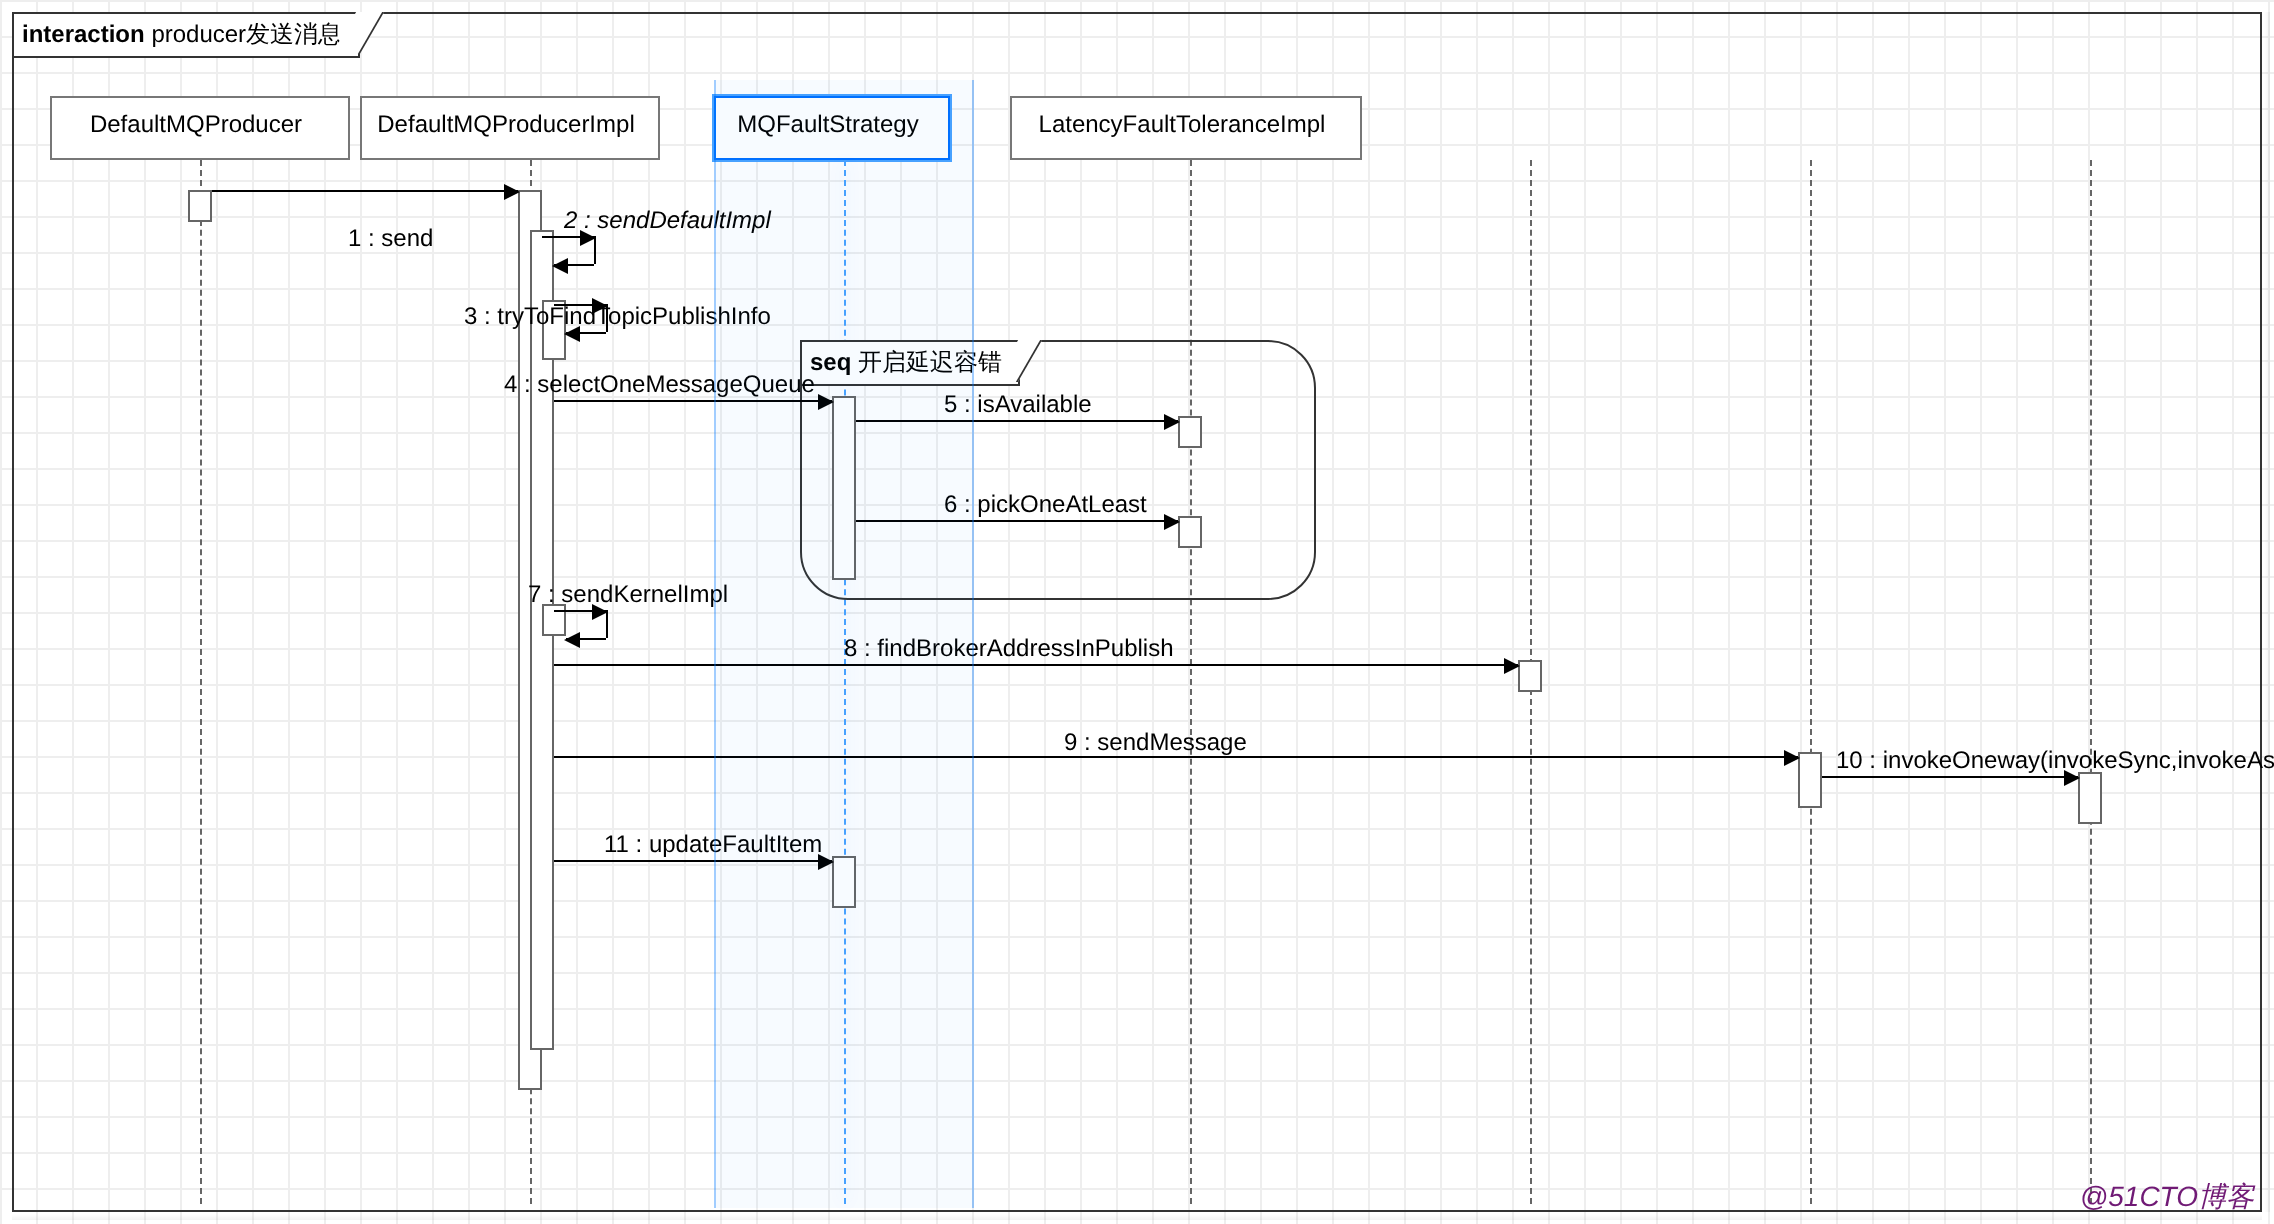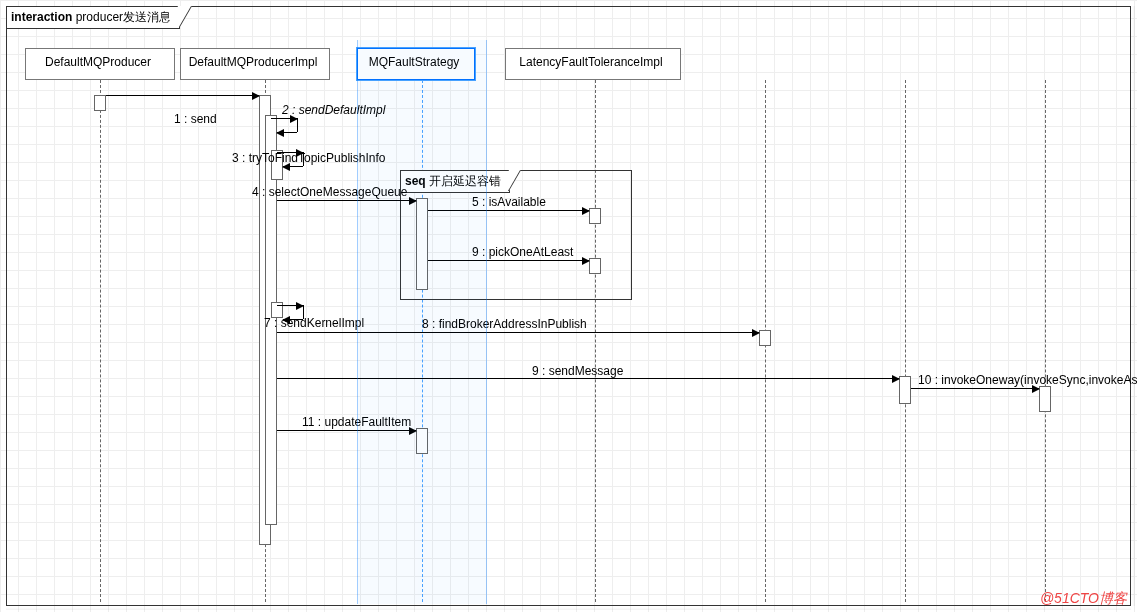--- a/index.html
+++ b/index.html
@@ -122,21 +122,21 @@
   .fragment .tab .cut {
     position: absolute;
     right: -6px; top: -1px;
     width: 12px; height: 100%;
     border-right: 1px solid #333;
     transform: skewX(-30deg);
     background: #fff;
   }
   .watermark {
     position:absolute; right:10px; bottom:4px;
-    font-size:14px; color:#ef4444; font-style:italic;
+    font-size:14px; color:#701a75; font-style:italic;
     z-index:5;
   }
   .shadow-track {
     position:absolute; bottom:2px; left:6px; right:6px; height:3px;
     background:linear-gradient(to bottom, rgba(0,0,0,0), rgba(0,0,0,.05));
     z-index:5;
   }
   .shadow-right {
     position:absolute; top:6px; bottom:6px; right:2px; width:3px;
     background:linear-gradient(to right, rgba(0,0,0,0), rgba(0,0,0,.05));
@@ -161,21 +161,21 @@
     <div class="lifeline" style="left: 100px;"></div>
     <div class="lifeline-head" style="left: 180px; width: 150px;"><span>DefaultMQProducerImpl</span></div>
     <div class="lifeline" style="left: 265px;"></div>
     <div class="lifeline-head sel" style="left: 357px; width: 118px;"><span>MQFaultStrategy</span></div>
     <div class="lifeline sel" style="left: 422px;"></div>
     <div class="lifeline-head" style="left: 505px; width: 176px;"><span>LatencyFaultToleranceImpl</span></div>
     <div class="lifeline" style="left: 595px;"></div>
     <div class="lifeline" style="left: 765px;"></div>
     <div class="lifeline" style="left: 905px;"></div>
     <div class="lifeline" style="left: 1045px;"></div>
-    <div class="fragment" style="left: 400px; top: 170px; width: 232px; height: 130px;">
+    <div class="fragment" style="left: 400px; top: 170px; width: 258px; height: 130px; border-radius: 24px;">
       <div class="tab"><b>seq</b> <span> 开启延迟容错</span><span class="cut"></span></div>
     </div>
     <div class="activation" style="left: 94px; top: 95px; height: 16px;"></div>
     <div class="activation" style="left: 259px; top: 95px; height: 450px;"></div>
     <div class="activation" style="left: 265px; top: 115px; height: 410px;"></div>
     <div class="activation" style="left: 271px; top: 150px; height: 30px;"></div>
     <div class="activation" style="left: 271px; top: 302px; height: 16px;"></div>
     <div class="activation" style="left: 416px; top: 198px; height: 92px;"></div>
     <div class="activation" style="left: 416px; top: 428px; height: 26px;"></div>
     <div class="activation" style="left: 589px; top: 208px; height: 16px;"></div>
@@ -207,29 +207,29 @@
       <div class="arrow-r"></div>
     </div>
     <div class="msg-label" style="left: 250px; top: 199px;">4 : selectOneMessageQueue</div>
     <div class="msg-line" style="left: 428px; top: 210px; width: 161px;">
       <div class="arrow-r"></div>
     </div>
     <div class="msg-label" style="left: 470px; top: 209px;">5 : isAvailable</div>
     <div class="msg-line" style="left: 428px; top: 260px; width: 161px;">
       <div class="arrow-r"></div>
     </div>
-    <div class="msg-label" style="left: 470px; top: 259px;">9 : pickOneAtLeast</div>
+    <div class="msg-label" style="left: 470px; top: 259px;">6 : pickOneAtLeast</div>
     <div class="msg-line" style="left: 277px; top: 305px; width: 26px;">
       <div class="arrow-r"></div>
     </div>
     <div style="position: absolute; left: 303px; top: 305px; width: 0px; height: 14px; border-left: 1px solid rgb(0, 0, 0);"></div>
     <div class="msg-line" style="left: 283px; top: 319px; width: 20px;">
       <div class="arrow-r" style="right: auto; left: -1px; border-left: none; border-right: 8px solid rgb(0, 0, 0);"></div>
     </div>
-    <div class="msg-label" style="left: 262px; top: 304px; margin-top: 26px;">7 : sendKernelImpl</div>
+    <div class="msg-label" style="left: 262px; top: 304px;">7 : sendKernelImpl</div>
     <div class="msg-line" style="left: 277px; top: 332px; width: 482px;">
       <div class="arrow-r"></div>
     </div>
     <div class="msg-label" style="left: 420px; top: 331px;">8 : findBrokerAddressInPublish</div>
     <div class="msg-line" style="left: 277px; top: 378px; width: 622px;">
       <div class="arrow-r"></div>
     </div>
     <div class="msg-label" style="left: 530px; top: 378px;">9 : sendMessage</div>
     <div class="msg-line" style="left: 911px; top: 388px; width: 128px;">
       <div class="arrow-r"></div>

